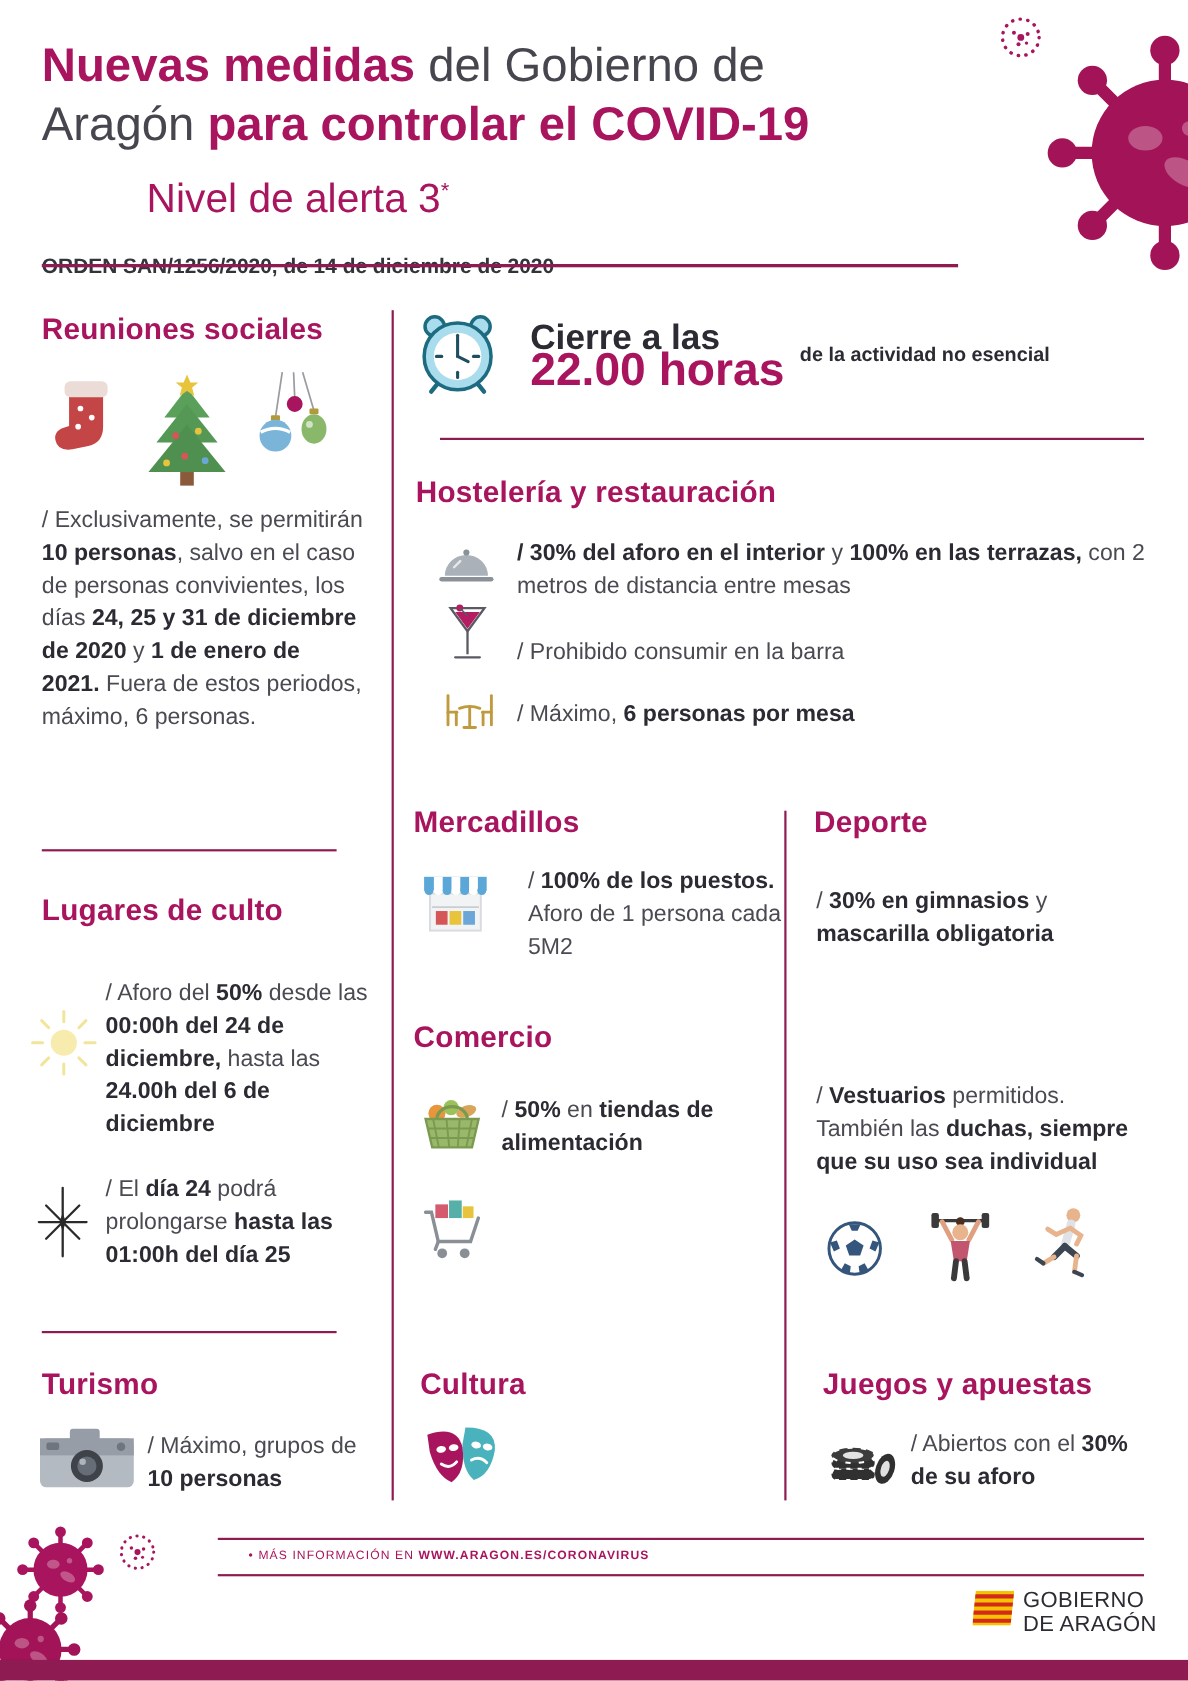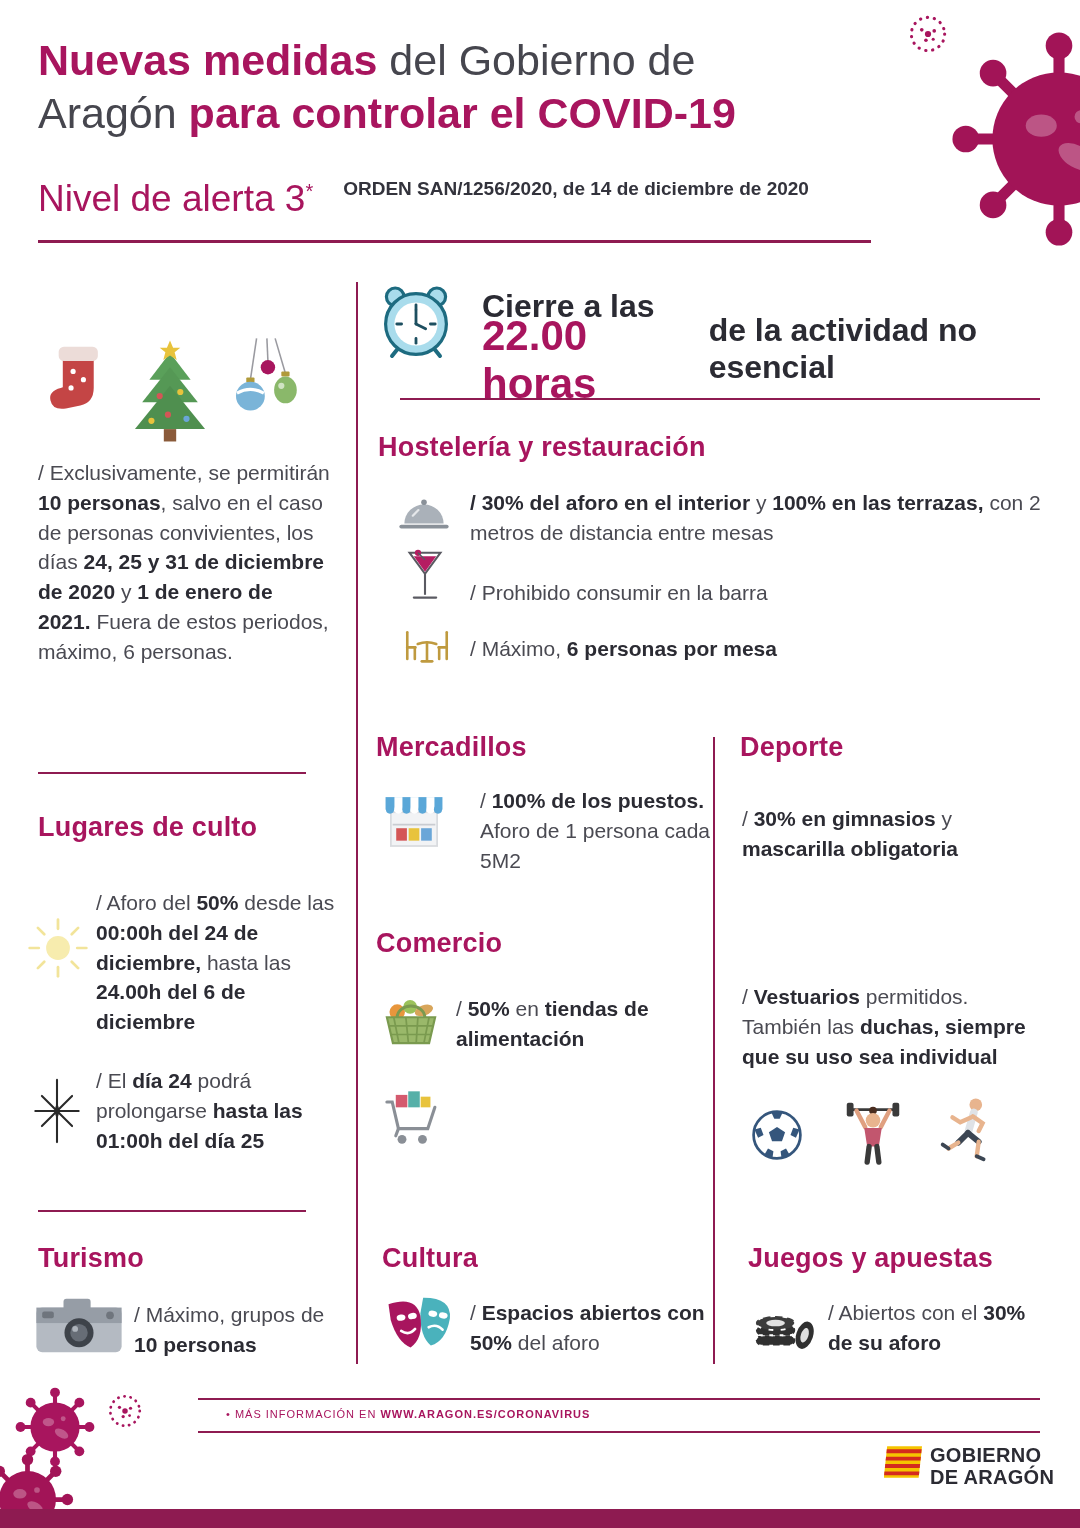--- a/index.html
+++ b/index.html
@@ -10,34 +10,34 @@
     --body:#4a4a52;
   }
   html,body{ background:#ffffff; font-family:"Liberation Sans", sans-serif; }
   .page{ position:relative; width:1080px; height:1528px; background:#ffffff; overflow:hidden; }
   .abs{ position:absolute; }
   .h-rule{ position:absolute; background:var(--rule); }
   .v-rule{ position:absolute; background:var(--rule); }
   .title{ position:absolute; left:38px; top:34px; font-size:43px; line-height:1.24; color:#46464e; font-weight:normal; }
   .title b{ color:var(--accent); }
   .tline{ display:block; }
-  .alert-row{ position:absolute; left:38px; top:178px; display:flex; align-items:flex-start; gap:30px; }
+  .alert-row{ position:absolute; left:38px; top:160px; display:flex; align-items:center; gap:30px;flex-direction:column; }
   .alert{ color:var(--accent); font-size:37px; font-weight:normal; }
   .alert sup{ font-size:20px; }
   .order{ color:#33333c; font-size:19px; font-weight:bold; }
   .sec-title{ position:absolute; color:var(--accent); font-weight:bold; font-size:27px; letter-spacing:.2px; }
   .txt{ position:absolute; color:var(--body); font-size:21px; line-height:1.42; }
   .txt b{ color:var(--dark); }
   .closure-l1{ position:absolute; font-size:32px; font-weight:bold; color:var(--dark); }
   .closure-row{ position:absolute; display:flex; align-items:flex-start; gap:14px; }
   .closure-time{ font-size:42px; font-weight:bold; color:var(--accent); }
-  .closure-l2{ font-size:32px; font-weight:bold; color:var(--dark); }
+  .closure-l2{ font-size:18px; font-weight:bold; color:var(--dark); }
   .footer-info{ position:absolute; color:var(--accent); font-size:11px; letter-spacing:1px; }
   .footer-info b{ color:var(--accent); }
-  .logo-text{ position:absolute; color:#2b2b33; font-weight:bold; font-size:20px; line-height:1.1; letter-spacing:.3px; }
+  .logo-text{ position:absolute; color:#2b2b33; font-weight:normal; font-size:20px; line-height:1.1; letter-spacing:.3px; }
   .logo-text span{ display:block; }
   .bottom-bar{ position:absolute; left:0; top:1509px; width:1080px; height:19px; background:var(--rule); }
 </style>
 </head>
 <body>
 
 <svg width="0" height="0" style="position:absolute" aria-hidden="true">
   <defs>
     <symbol id="ic-virus" viewBox="0 0 100 100">
       <g stroke="currentColor" stroke-width="5" stroke-linecap="round">
@@ -328,20 +328,21 @@
   </div>
   <div class="h-rule" style="left:38px;top:240px;width:833px;height:3px"></div>
 
   <svg class="abs" style="left:902px;top:8px;width:52px;height:52px;color:#a8155e">
       <use href="#ic-virus-dotted"></use>
     </svg>
   <svg class="abs" style="left:948px;top:28px;width:222px;height:222px;color:#a21457">
       <use href="#ic-virus"></use>
     </svg>
 
+  <div class="sec-title" style="left:38px;top:284px">Reuniones sociales</div>
   <svg class="abs" style="left:36px;top:338px;width:268px;height:108px">
       <use href="#ic-xmas"></use>
     </svg>
   <div class="txt" style="left:38px;top:458px;width:292px">/ Exclusivamente, se permitirán <b>10 personas</b>, salvo en el caso de personas convivientes, los días <b>24, 25 y 31 de diciembre de 2020</b> y <b>1 de enero de 2021.</b> Fuera de estos periodos, máximo, 6 personas.</div>
   <div class="h-rule" style="left:38px;top:772px;width:268px;height:2px"></div>
 
   <div class="sec-title" style="left:38px;top:812px">Lugares de culto</div>
   <svg class="abs" style="left:26px;top:916px;width:64px;height:64px">
       <use href="#ic-sun"></use>
     </svg>
@@ -410,21 +411,20 @@
       <use href="#ic-lifter"></use>
     </svg>
   <svg class="abs" style="left:938px;top:1096px;width:60px;height:70px">
       <use href="#ic-runner"></use>
     </svg>
 
   <div class="sec-title" style="left:382px;top:1243px">Cultura</div>
   <svg class="abs" style="left:384px;top:1292px;width:74px;height:62px">
       <use href="#ic-masks"></use>
     </svg>
-  <div class="txt" style="left:470px;top:1298px;width:235px">/ <b>Espacios abiertos con 50%</b> del aforo</div>
 
   <div class="sec-title" style="left:748px;top:1243px">Juegos y apuestas</div>
   <svg class="abs" style="left:752px;top:1294px;width:64px;height:60px">
       <use href="#ic-chips"></use>
     </svg>
   <div class="txt" style="left:828px;top:1298px;width:215px">/ Abiertos con el <b>30% de su aforo</b></div>
 
   <div class="h-rule" style="left:198px;top:1398px;width:842px;height:2px"></div>
   <div class="footer-info" style="left:226px;top:1408px">•   MÁS INFORMACIÓN EN <b>WWW.ARAGON.ES/CORONAVIRUS</b></div>
   <div class="h-rule" style="left:198px;top:1431px;width:842px;height:2px"></div>

